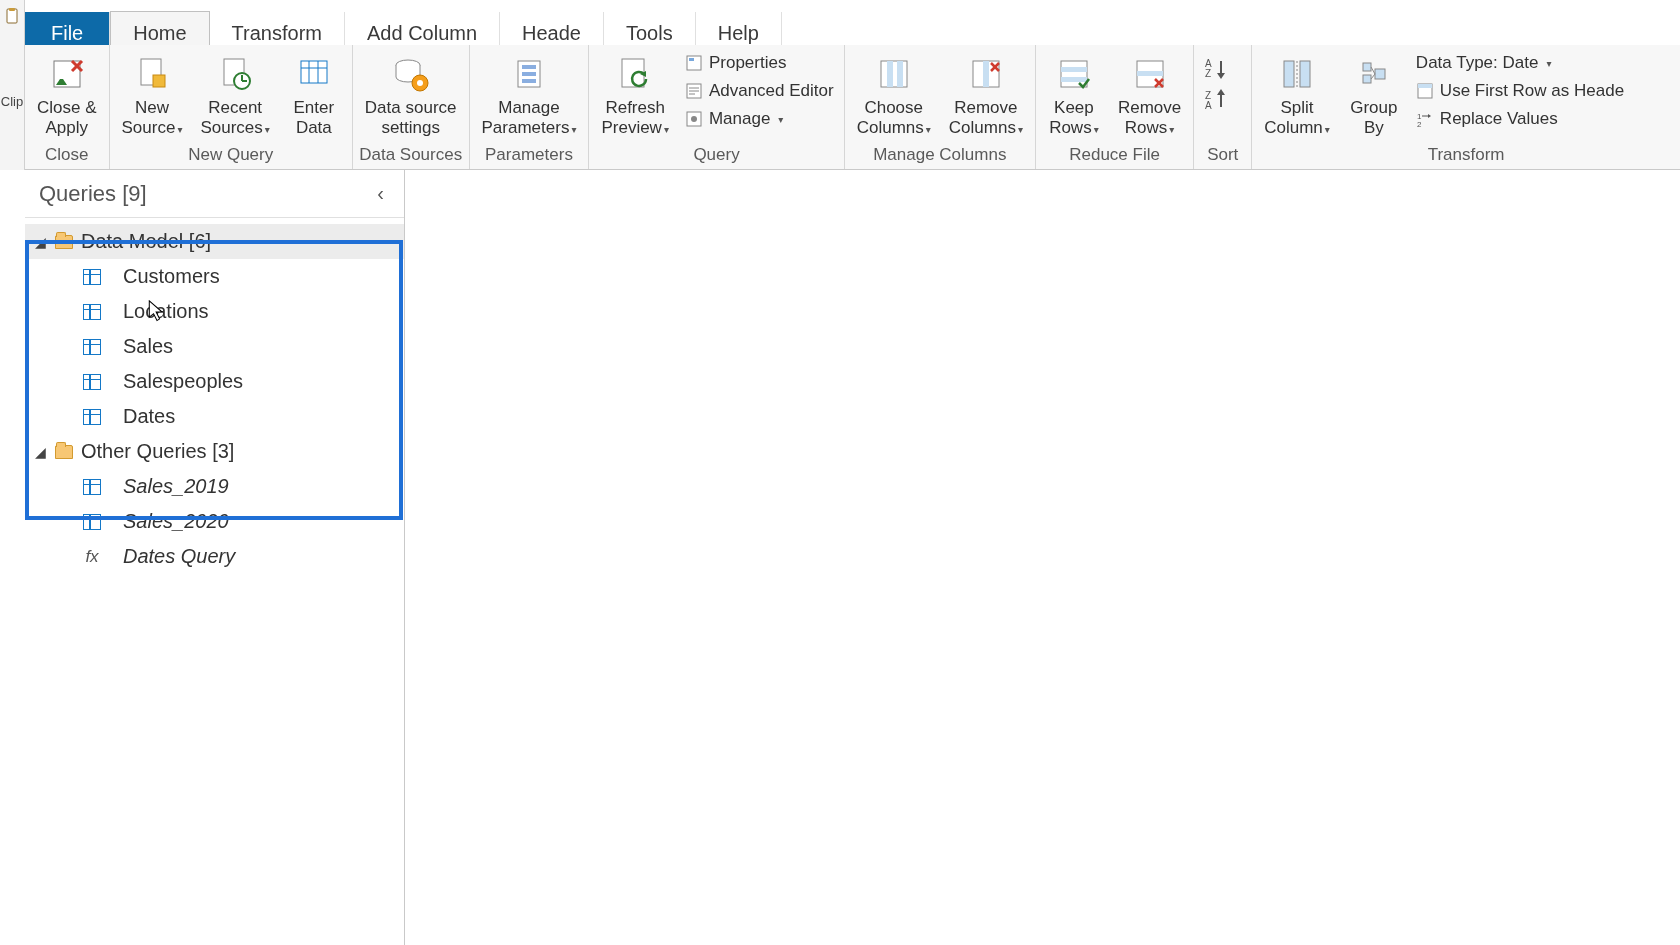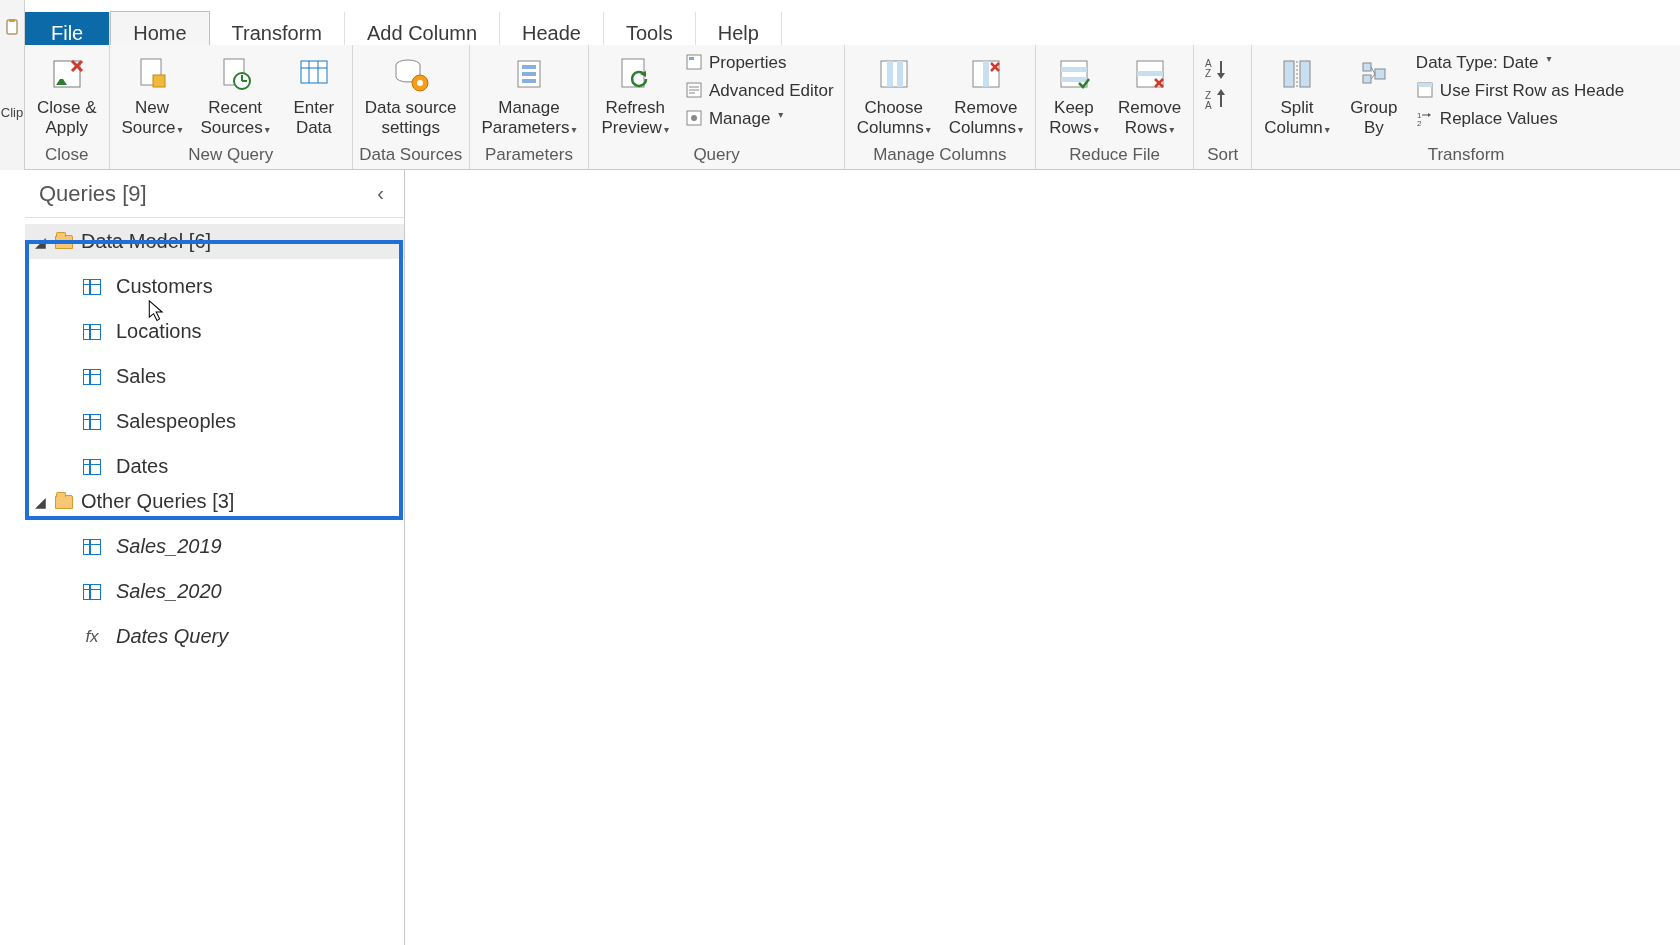--- a/index.html
+++ b/index.html
@@ -2,21 +2,21 @@
 <html><head>
 <meta charset="utf-8">
 <style>
   * { box-sizing: border-box; margin: 0; padding: 0; font-family: "Segoe UI", Tahoma, sans-serif; }
   body { background: #ffffff; width: 1680px; height: 945px; overflow: hidden; position: relative; }
 
   
   .leftbar {
     position: absolute; left:0; top:0; width:25px; height:170px;
     border-right:1px solid #d0d0d0; background:#f4f4f4;
-    display:flex; flex-direction:column; align-items:center; padding-top:19px;
+    display:flex; flex-direction:column; align-items:center; padding-top:8px;
     font-size:12px; color:#444;
   }
   .leftbar .clip-chunk { margin-top: 70px; font-size:13px; writing-mode: horizontal-tb;}
 
   
   .tabs {
     position:absolute; left:25px; top:0; right:0; height:56px;
     display:flex; align-items:flex-end; border-bottom:1px solid #c0c0c0;
     background:#ffffff;
   }
@@ -47,21 +47,21 @@
   .group-label { text-align:center; font-size:17px; color:#5a5a5a; padding-bottom:2px; }
   .big-btn {
     display:flex; flex-direction:column; align-items:center; justify-content:flex-start;
     padding:3px 6px 0 6px; cursor:pointer; min-width:64px;
   }
   .big-btn .icon-slot { height:44px; display:flex; align-items:center; justify-content:center; }
   .big-btn .lbl { font-size:17px; color:#333; text-align:center; line-height:20px; margin-top:2px; white-space:nowrap; }
   .big-btn .lbl.two { white-space:normal; }
   .caret { font-size:10px; color:#555; margin-left:2px; }
   .vlist { display:flex; flex-direction:column; gap:4px; padding-top:2px; }
-  .small-row { display:flex; gap:6px; font-size:17px; color:#333; cursor:pointer; padding:2px 4px; white-space:nowrap; }
+  .small-row { display:flex; align-items:center; gap:6px; font-size:17px; color:#333; cursor:pointer; padding:2px 4px; white-space:nowrap; }
   .vstack-sort { display:flex; flex-direction:column; gap:6px; padding:6px 4px;}
   .sort-ic { width:28px; height:26px; display:flex; align-items:center; justify-content:center; cursor:pointer;}
 
   
   .sidepane {
     position:absolute; left:25px; top:170px; width:380px; bottom:0;
     border-right:1px solid #c9c9c9; background:#ffffff;
   }
   .sidepane-header{
     height:48px; display:flex; align-items:center; justify-content:space-between;
@@ -70,21 +70,21 @@
   .collapse-arrow { font-size:20px; color:#555; cursor:pointer; padding:4px 6px;}
   .tree { padding-top:6px; }
   .folder-row {
     display:flex; align-items:center; gap:8px; padding:6px 10px; font-size:20px; color:#333; cursor:pointer;
   }
   .folder-row.sel { background:#ececec; }
   .expander { width:12px; font-size:14px; color:#444; }
   .folder-ic { width:18px; height:14px; background:#f7c774; border:1px solid #d39a2f; border-radius:2px 2px 0 0; position:relative;}
   .folder-ic:before{content:""; position:absolute; left:0; top:-4px; width:8px; height:4px; background:#f7c774; border:1px solid #d39a2f; border-bottom:none; border-radius:2px 2px 0 0;}
   .query-row {
-    display:flex; align-items:center; gap:15px; padding:16px 10px 6px 58px;
+    display:flex; align-items:center; gap:22px; padding:6px 10px 6px 58px;
     font-size:20px; color:#333; cursor:pointer;
   }
   .query-row.italic { font-style: italic; }
   .tbl-ic {
     width:18px; height:16px; border:1.5px solid #1478c7; position:relative; background:#fff;
   }
   .tbl-ic:before{content:""; position:absolute; left:0; right:0; top:4px; height:1.5px; background:#1478c7;}
   .tbl-ic:after{content:""; position:absolute; top:0; bottom:0; left:5px; width:1.5px; background:#1478c7;}
   .fx-ic { font-style:italic; font-size:17px; color:#555; width:18px; text-align:center;}
   .highlight-box{

